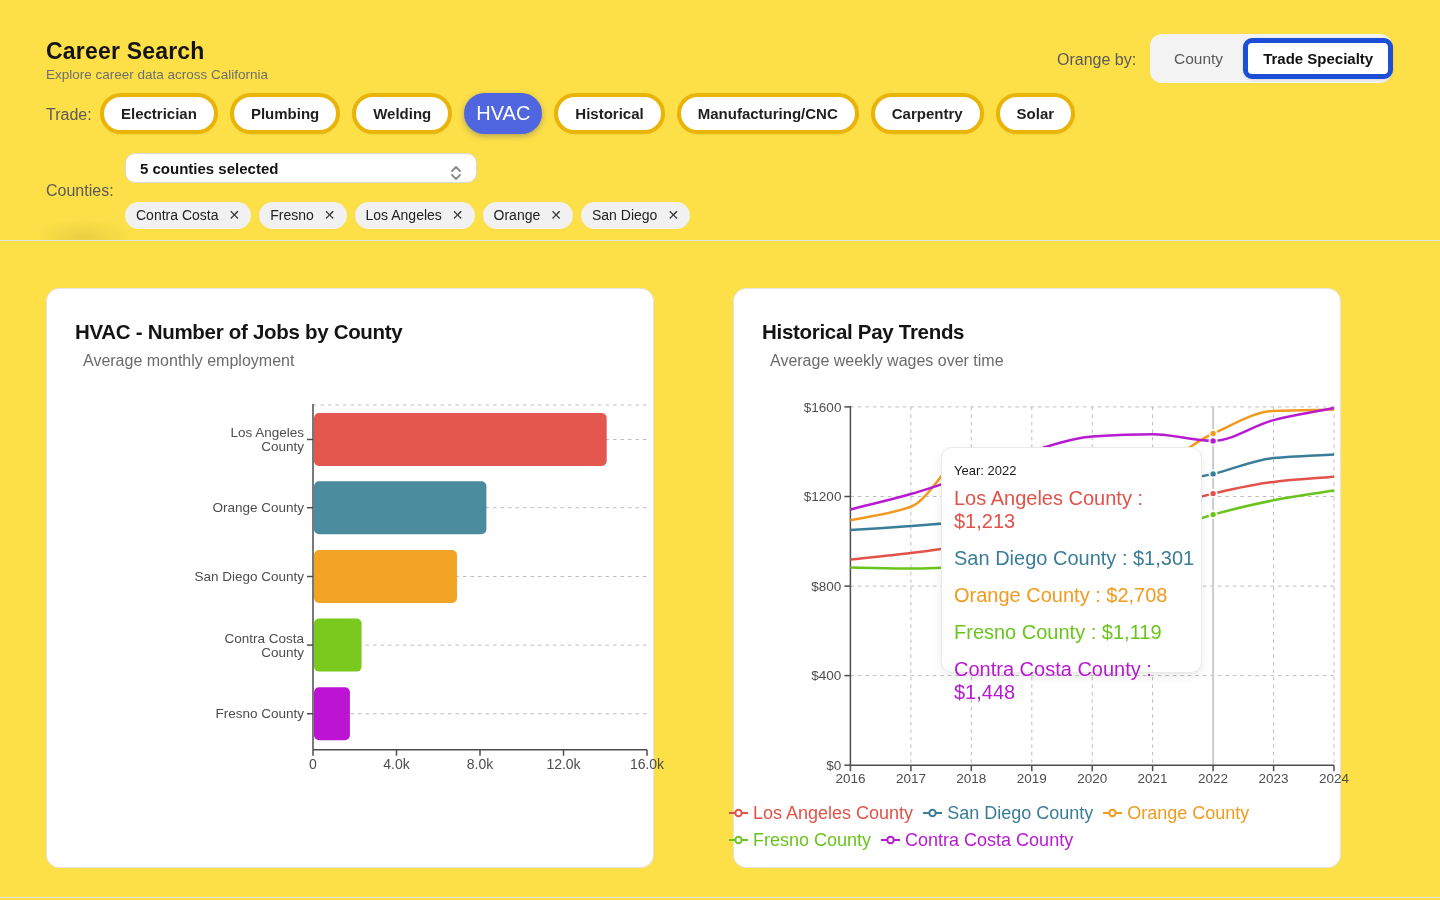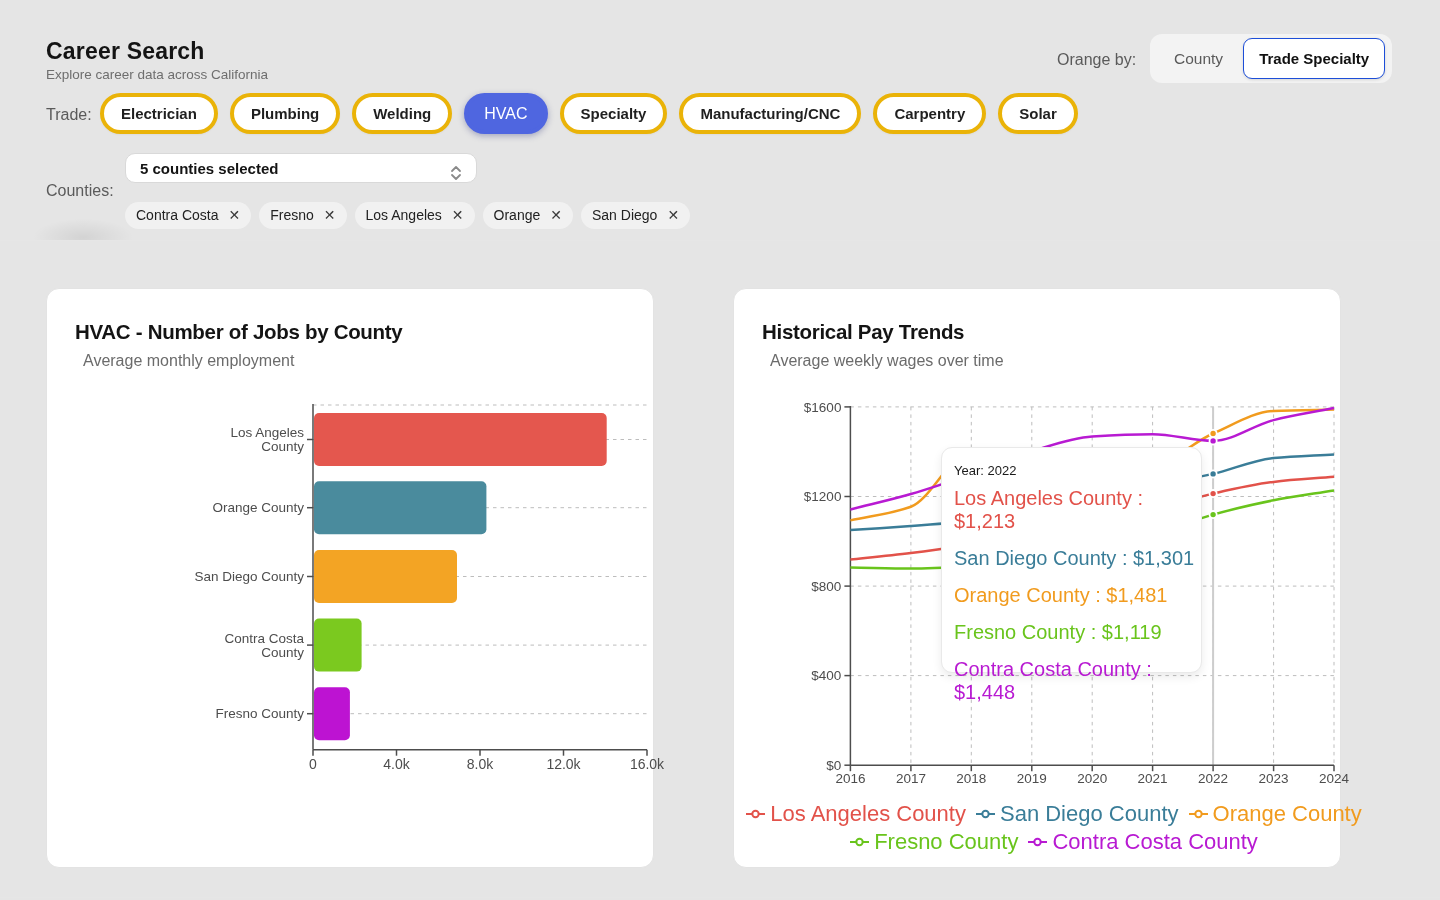--- a/index.html
+++ b/index.html
@@ -1,58 +1,58 @@
 <!DOCTYPE html>
 <html><head>
 <meta charset="utf-8">
 <style>
 * { margin:0; padding:0; box-sizing:border-box; }
 html,body { width:1440px; height:900px; background:#fff; font-family:"Liberation Sans", sans-serif; overflow:hidden; }
-#page { position:relative; width:1440px; height:900px; background:#e5e5e5; }
+#page { position:relative; width:1440px; height:900px; background:#fde047; }
 .abs { position:absolute; }
 h1 { font-size:23px; font-weight:700; color:#141414; letter-spacing:0.2px; }
 .sub { font-size:13.5px; color:#6e6e6e; }
 .lbl { font-size:16px; color:#5a5a5a; }
 .pill { display:inline-flex; align-items:center; justify-content:center; height:41px; border-radius:20.5px; border:4px solid #eab308; background:#fff; font-size:15px; font-weight:700; color:#1f1f1f; padding:0 17px; box-shadow:0 1px 2px rgba(0,0,0,0.04); }
-.pill.on { background:#4f66e0; border-color:#4f66e0; color:#fff; font-weight:400; font-size:16px; padding:0 16px; box-shadow:0 2px 6px rgba(40,50,120,0.35); }
+.pill.on { background:#4f66e0; border-color:#4f66e0; color:#fff; font-weight:400; font-size:20px; padding:0 8px; box-shadow:0 2px 6px rgba(40,50,120,0.35); }
 .seg { position:absolute; left:1150px; top:34px; width:242px; height:49px; background:#f3f3f3; border-radius:12px; display:flex; align-items:center; padding:4px; }
 .seg .opt { font-size:15.5px; color:#5a5a5a; padding:0 20px; }
-.seg .optsel { white-space:nowrap; height:41px; background:#fff; border-radius:9px; display:flex; align-items:center; padding:0 15px; font-size:15px; font-weight:700; color:#111; box-shadow:0 1px 3px rgba(0,0,0,0.12); border:1px solid #1d4ed8; }
+.seg .optsel { white-space:nowrap; height:41px; background:#fff; border-radius:9px; display:flex; align-items:center; padding:0 15px; font-size:15px; font-weight:700; color:#111; box-shadow:0 1px 3px rgba(0,0,0,0.12); border:5px solid #1d4ed8; }
 .select { position:absolute; left:125px; top:153px; width:352px; height:30px; background:#fff; border:1px solid #d9d9d9; border-radius:10px; display:flex; align-items:center; padding:0 14px; font-size:15px; font-weight:700; color:#141414; }
 .chips { position:absolute; left:125px; top:201.5px; display:flex; gap:8px; }
 .chip { height:27px; background:#f1f1f1; border-radius:13.5px; display:flex; align-items:center; padding:0 11px; font-size:14px; color:#222; gap:10px; }
 .chip .x { font-size:14px; color:#3a3a3a; }
 .card { position:absolute; top:288px; width:608px; height:580px; background:#fff; border:1px solid #e3e3e3; border-radius:13px; }
 .ctitle { position:absolute; left:28px; top:30.5px; font-size:20.5px; font-weight:700; color:#141414; letter-spacing:-0.3px; }
 .csub { position:absolute; left:36px; top:63px; font-size:16px; color:#6b6b6b; }
 .tooltip { position:absolute; left:207px; top:158px; width:261px; height:226px; background:#fff; border:1px solid #e9e9e9; border-radius:11px; box-shadow:0 4px 10px rgba(0,0,0,0.08); padding:14.5px 0 0 12px; }
 .tooltip .yr { font-size:13px; color:#1a1a1a; margin-bottom:9px; }
 .tooltip .ti { font-size:20px; margin-bottom:14px; }
-.legend { position:absolute; left:-10px; top:510px; width:660px; text-align:center; font-size:22px; line-height:26.5px; }
+.legend { position:absolute; left:-10px; top:510px; width:660px; font-size:18px; line-height:26.5px; }
 .li { display:inline-flex; align-items:center; gap:5px; margin:0 5px; }
 .divider { position:absolute; left:0; width:1440px; height:1px; background:#e6e6e6; }
 </style>
 </head>
 <body>
 <div id="page">
   <h1 class="abs" style="left:46px; top:37.5px;">Career Search</h1>
   <div class="sub abs" style="left:46px; top:67px;">Explore career data across California</div>
   <div class="lbl abs" style="left:1057px; top:51px;">Orange by:</div>
   <div class="seg">
     <div class="opt">County</div>
     <div class="optsel">Trade Specialty</div>
   </div>
 
   <div class="lbl abs" style="left:46px; top:106px;">Trade:</div>
   <div class="abs" style="left:100px; top:93px; display:flex; gap:12px;">
     <div class="pill">Electrician</div>
     <div class="pill">Plumbing</div>
     <div class="pill">Welding</div>
     <div class="pill on">HVAC</div>
-    <div class="pill">Specialty</div>
+    <div class="pill">Historical</div>
     <div class="pill">Manufacturing/CNC</div>
     <div class="pill">Carpentry</div>
     <div class="pill">Solar</div>
   </div>
 
   <div class="lbl abs" style="left:46px; top:182px;">Counties:</div>
   <div class="abs" style="left:28px; top:207px; width:115px; height:33px; background:radial-gradient(70px 26px at 48% 92%, rgba(0,0,0,0.08), rgba(0,0,0,0) 72%);"></div>
   <div class="select">5 counties selected
     <svg style="position:absolute; right:13px; top:9px;" width="14" height="20" viewBox="0 0 14 20">
         <path d="M3 8 L7 4 L11 8" fill="none" stroke="#8a8a8a" stroke-width="1.8" stroke-linecap="round" stroke-linejoin="round"></path>
@@ -165,21 +165,21 @@
         <circle cx="479.1" cy="204.6" r="3.6" fill="#e2524a" stroke="#ffffff" stroke-width="1.8"></circle>
         <circle cx="479.1" cy="184.9" r="3.6" fill="#3a7d98" stroke="#ffffff" stroke-width="1.8"></circle>
         <circle cx="479.1" cy="144.5" r="3.6" fill="#f19b1e" stroke="#ffffff" stroke-width="1.8"></circle>
         <circle cx="479.1" cy="225.6" r="3.6" fill="#69c41c" stroke="#ffffff" stroke-width="1.8"></circle>
         <circle cx="479.1" cy="151.9" r="3.6" fill="#b81ad2" stroke="#ffffff" stroke-width="1.8"></circle>
       </svg>
     <div class="tooltip">
       <div class="yr">Year: 2022</div>
       <div class="ti" style="color:#e2524a;">Los Angeles County : $1,213</div>
       <div class="ti" style="color:#3a7d98;">San Diego County : $1,301</div>
-      <div class="ti" style="color:#f19b1e;">Orange County : $1,481</div>
+      <div class="ti" style="color:#f19b1e;">Orange County : $2,708</div>
       <div class="ti" style="color:#69c41c;">Fresno County : $1,119</div>
       <div class="ti" style="color:#b81ad2;">Contra Costa County : $1,448</div>
     </div>
     <div class="legend">
       <div class="lrow"><span class="li" style="color:#e2524a;"><svg width="19" height="10" style="flex:none;">
               <line x1="0" y1="5" x2="19" y2="5" stroke="#e2524a" stroke-width="2"></line>
               <circle cx="9.5" cy="5" r="3.2" fill="#fff" stroke="#e2524a" stroke-width="2"></circle>
             </svg> Los Angeles County</span><span class="li" style="color:#3a7d98;"><svg width="19" height="10" style="flex:none;">
               <line x1="0" y1="5" x2="19" y2="5" stroke="#3a7d98" stroke-width="2"></line>
               <circle cx="9.5" cy="5" r="3.2" fill="#fff" stroke="#3a7d98" stroke-width="2"></circle>

